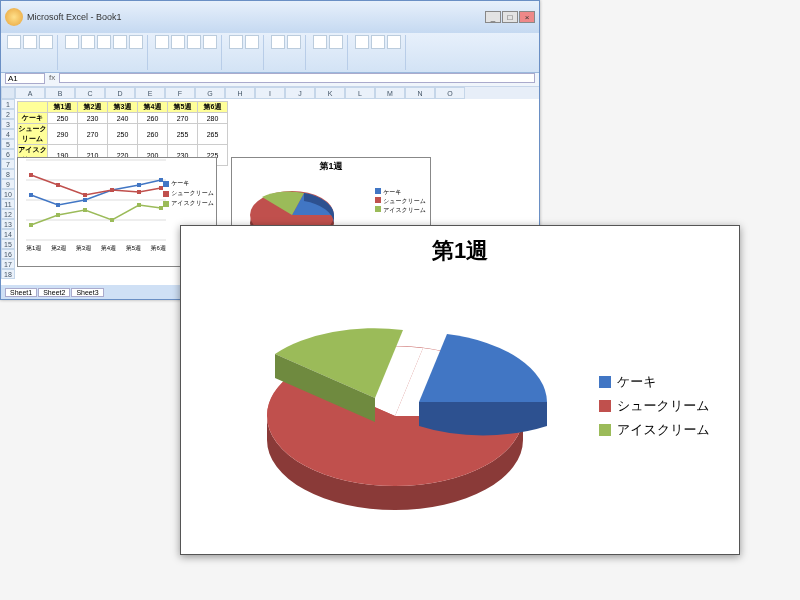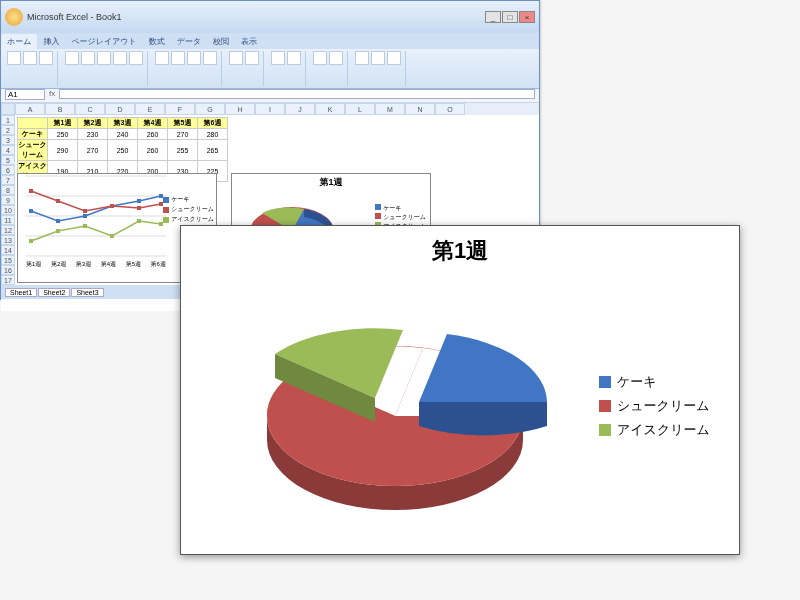--- a/index.html
+++ b/index.html
@@ -68,29 +68,20 @@
   <div class="titlebar">
     <div class="office-btn"></div>
     <span>Microsoft Excel - Book1</span>
     <div class="window-controls">
       <div class="win-btn">_</div>
       <div class="win-btn">□</div>
       <div class="win-btn win-close">×</div>
     </div>
   </div>
 
-  <div class="ribbon-tabs">
-    <span class="ribbon-tab active">ホーム</span>
-    <span class="ribbon-tab">挿入</span>
-    <span class="ribbon-tab">ページレイアウト</span>
-    <span class="ribbon-tab">数式</span>
-    <span class="ribbon-tab">データ</span>
-    <span class="ribbon-tab">校閲</span>
-    <span class="ribbon-tab">表示</span>
-  </div>
 
   <div class="ribbon">
     <div class="ribbon-group">
       <div class="ribbon-btn"></div>
       <div class="ribbon-btn"></div>
       <div class="ribbon-btn"></div>
     </div>
     <div class="ribbon-group">
       <div class="ribbon-btn"></div>
       <div class="ribbon-btn"></div>

